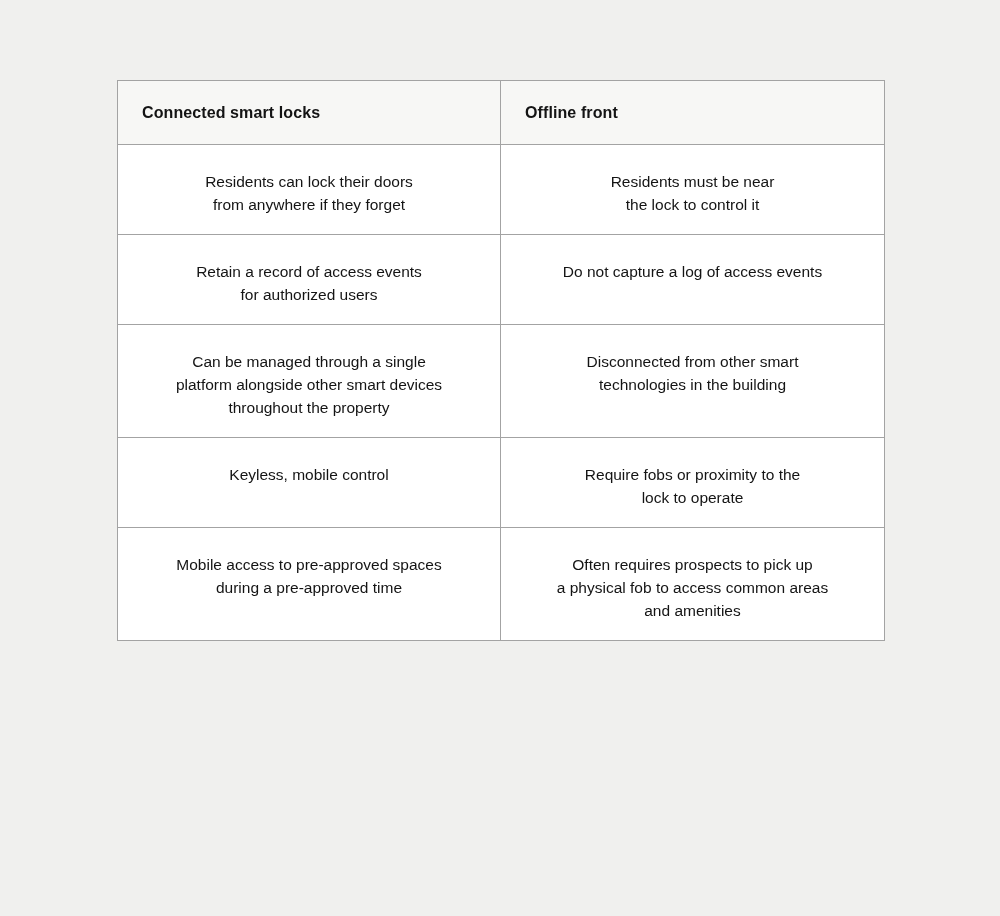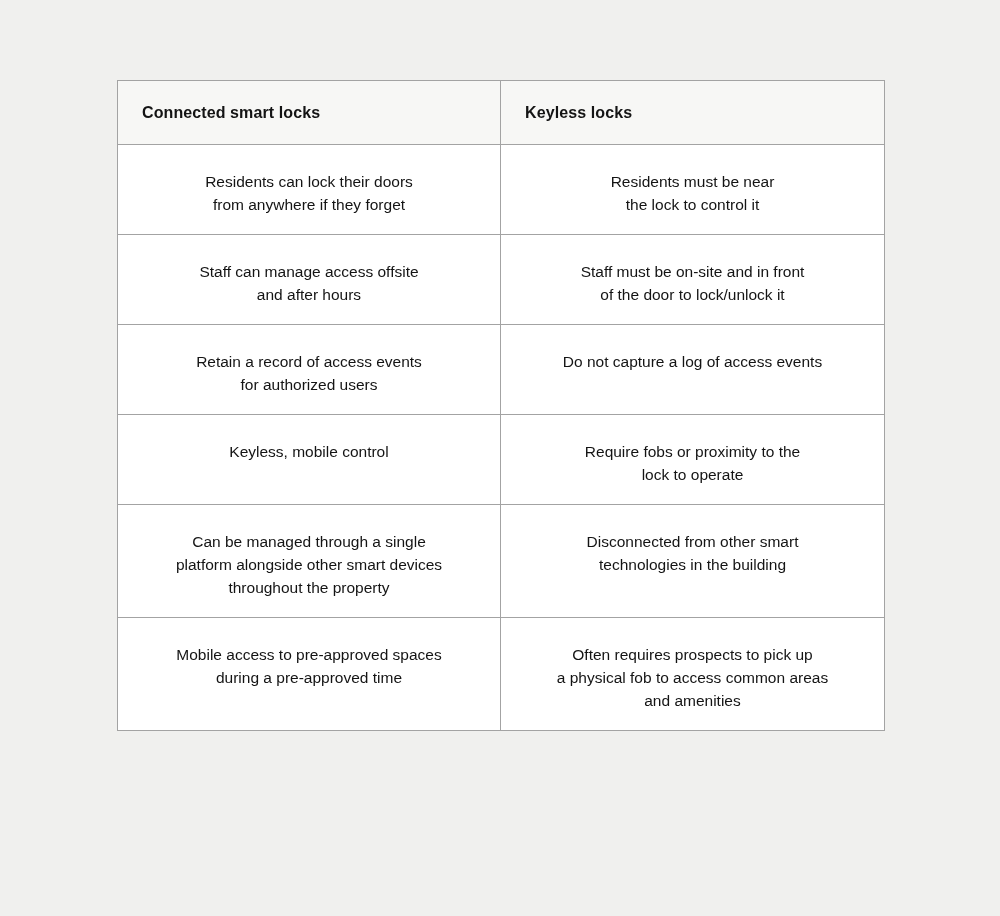--- a/index.html
+++ b/index.html
@@ -56,52 +56,46 @@
 <body>
 
 <table class="comparison-table">
   <colgroup>
     <col class="col-left">
     <col class="col-right">
   </colgroup>
   <thead>
     <tr>
       <th>Connected smart locks</th>
-      <th>Keyless locks</th>
+      <th>Offline front</th>
     </tr>
   </thead>
   <tbody>
     <tr>
       <td>Residents can lock their doors
 from anywhere if they forget</td>
       <td>Residents must be near
 the lock to control it</td>
     </tr>
     <tr>
-      <td>Staff can manage access offsite
-and after hours</td>
-      <td>Staff must be on-site and in front
-of the door to lock/unlock it</td>
-    </tr>
-    <tr>
       <td>Retain a record of access events
 for authorized users</td>
       <td>Do not capture a log of access events</td>
-    </tr>
-    <tr>
-      <td>Keyless, mobile control</td>
-      <td>Require fobs or proximity to the
-lock to operate</td>
     </tr>
     <tr>
       <td>Can be managed through a single
 platform alongside other smart devices
 throughout the property</td>
       <td>Disconnected from other smart
 technologies in the building</td>
+    </tr>
+    <tr>
+      <td>Keyless, mobile control</td>
+      <td>Require fobs or proximity to the
+lock to operate</td>
     </tr>
     <tr>
       <td>Mobile access to pre-approved spaces
 during a pre-approved time</td>
       <td>Often requires prospects to pick up
 a physical fob to access common areas
 and amenities</td>
     </tr>
   </tbody>
 </table>

